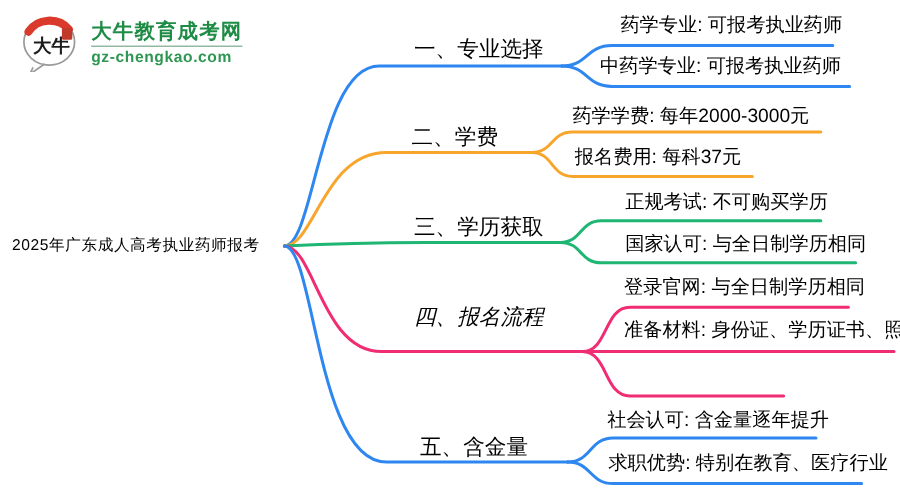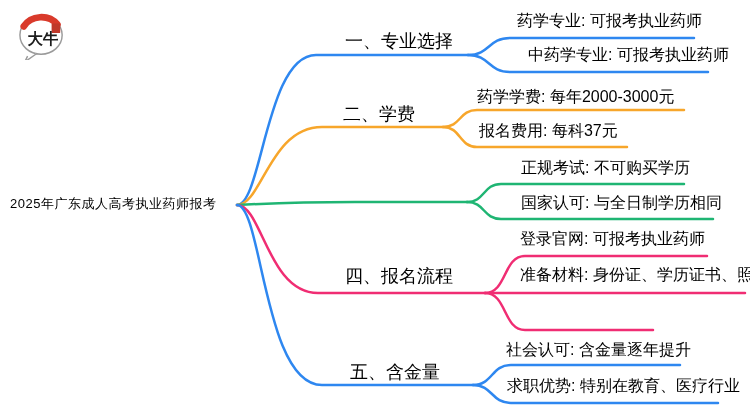--- a/index.html
+++ b/index.html
@@ -27,20 +27,25 @@
 <div class="stage">
 
   <div class="logo">
     <svg width="52" height="48" viewBox="0 0 54 50">
       <ellipse cx="26" cy="24" rx="22" ry="20" fill="#ffffff" stroke="#9a9a9a" stroke-width="1.5"></ellipse>
       <path d="M12 46 L9 52 L22 43" fill="#ffffff" stroke="#9a9a9a" stroke-width="1.5" stroke-linejoin="round"></path>
       <path d="M8 15 A 21 19 0 0 1 43 13" fill="none" stroke="#D93A2B" stroke-width="7" stroke-linecap="round"></path>
       <rect x="37" y="12" width="9" height="10" rx="1" fill="#C0392B"></rect>
       <text x="12" y="33" font-size="16" font-weight="bold" fill="#1c1c1c">大牛</text>
     </svg>
+    <div class="logo-text">
+      <div class="logo-title">大牛教育成考网</div>
+      <div class="logo-divider"></div>
+      <div class="logo-url">gz-chengkao.com</div>
+    </div>
   </div>
 
   <svg class="lines" width="750" height="410" viewBox="0 0 750 410">
 
     <g fill="none" stroke-width="2.5" stroke-linecap="round" stroke="#2E87F0">
       <path d="M237 205 C262 205 266 55 316 55 L468 55"></path>
       <path d="M468 55 C490 55 488 38 510 38 L694 38"></path>
       <path d="M468 55 C490 55 488 72 510 72 L708 72"></path>
     </g>
 
@@ -67,31 +72,32 @@
       <path d="M237 205 C262 205 264 385 322 385 L473 385"></path>
       <path d="M473 385 C493 385 491 365 511 365 L680 365"></path>
       <path d="M473 385 C493 385 491 403 511 403 L718 403"></path>
     </g>
   </svg>
 
   <div class="node root-label" style="left:10px;top:195px;">2025年广东成人高考执业药师报考</div>
 
   <div class="node branch-label" style="left:345px;top:29px;">一、专业选择</div>
   <div class="node branch-label" style="left:343px;top:102px;">二、学费</div>
-  <div class="node branch-label" style="left:345px;top:264px;">四、报名流程</div>
+  <div class="node branch-label" style="left:345px;top:177px;">三、学历获取</div>
+  <div class="node branch-label" style="left:345px;top:252px;font-style:italic;">四、报名流程</div>
   <div class="node branch-label" style="left:350px;top:360px;">五、含金量</div>
 
   <div class="node leaf-label" style="left:517px;top:11px;">药学专业: 可报考执业药师</div>
-  <div class="node leaf-label" style="left:528px;top:45px;">中药学专业: 可报考执业药师</div>
+  <div class="node leaf-label" style="left:500px;top:45px;">中药学专业: 可报考执业药师</div>
 
   <div class="node leaf-label" style="left:477px;top:87px;">药学学费: 每年2000-3000元</div>
   <div class="node leaf-label" style="left:479px;top:121px;">报名费用: 每科37元</div>
 
   <div class="node leaf-label" style="left:521px;top:158px;">正规考试: 不可购买学历</div>
   <div class="node leaf-label" style="left:521px;top:193px;">国家认可: 与全日制学历相同</div>
 
-  <div class="node leaf-label" style="left:520px;top:229px;">登录官网: 可报考执业药师</div>
+  <div class="node leaf-label" style="left:520px;top:229px;">登录官网: 与全日制学历相同</div>
   <div class="node leaf-label" style="left:520px;top:265px;">准备材料: 身份证、学历证书、照片</div>
 
   <div class="node leaf-label" style="left:506px;top:340px;">社会认可: 含金量逐年提升</div>
   <div class="node leaf-label" style="left:507px;top:376px;">求职优势: 特别在教育、医疗行业</div>
 
 </div>
 
 </body></html>

